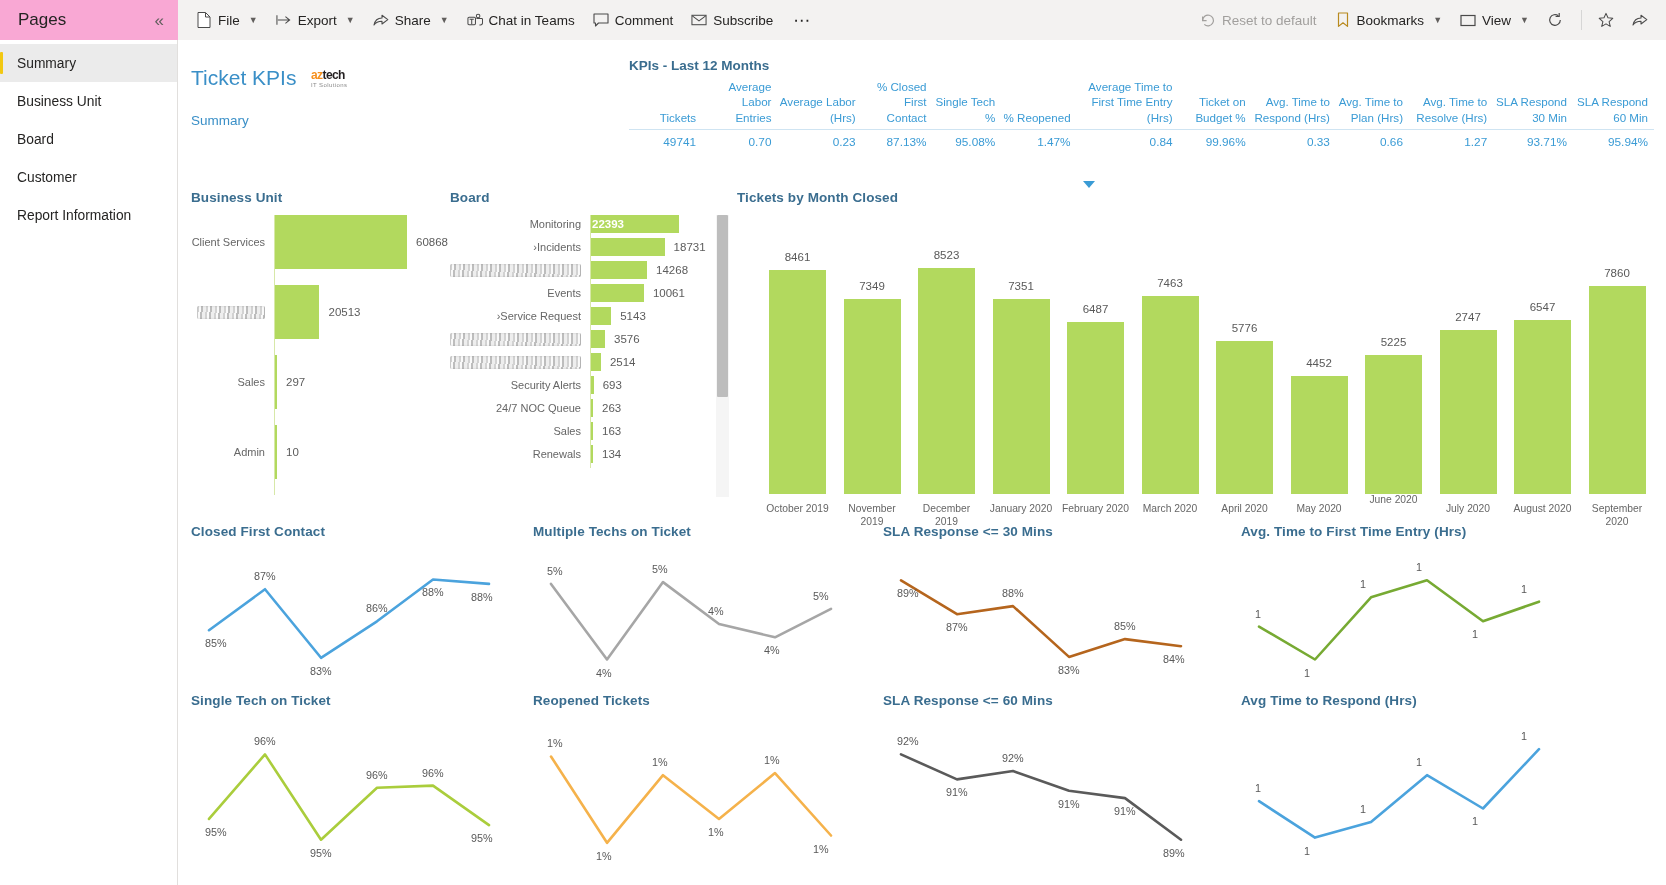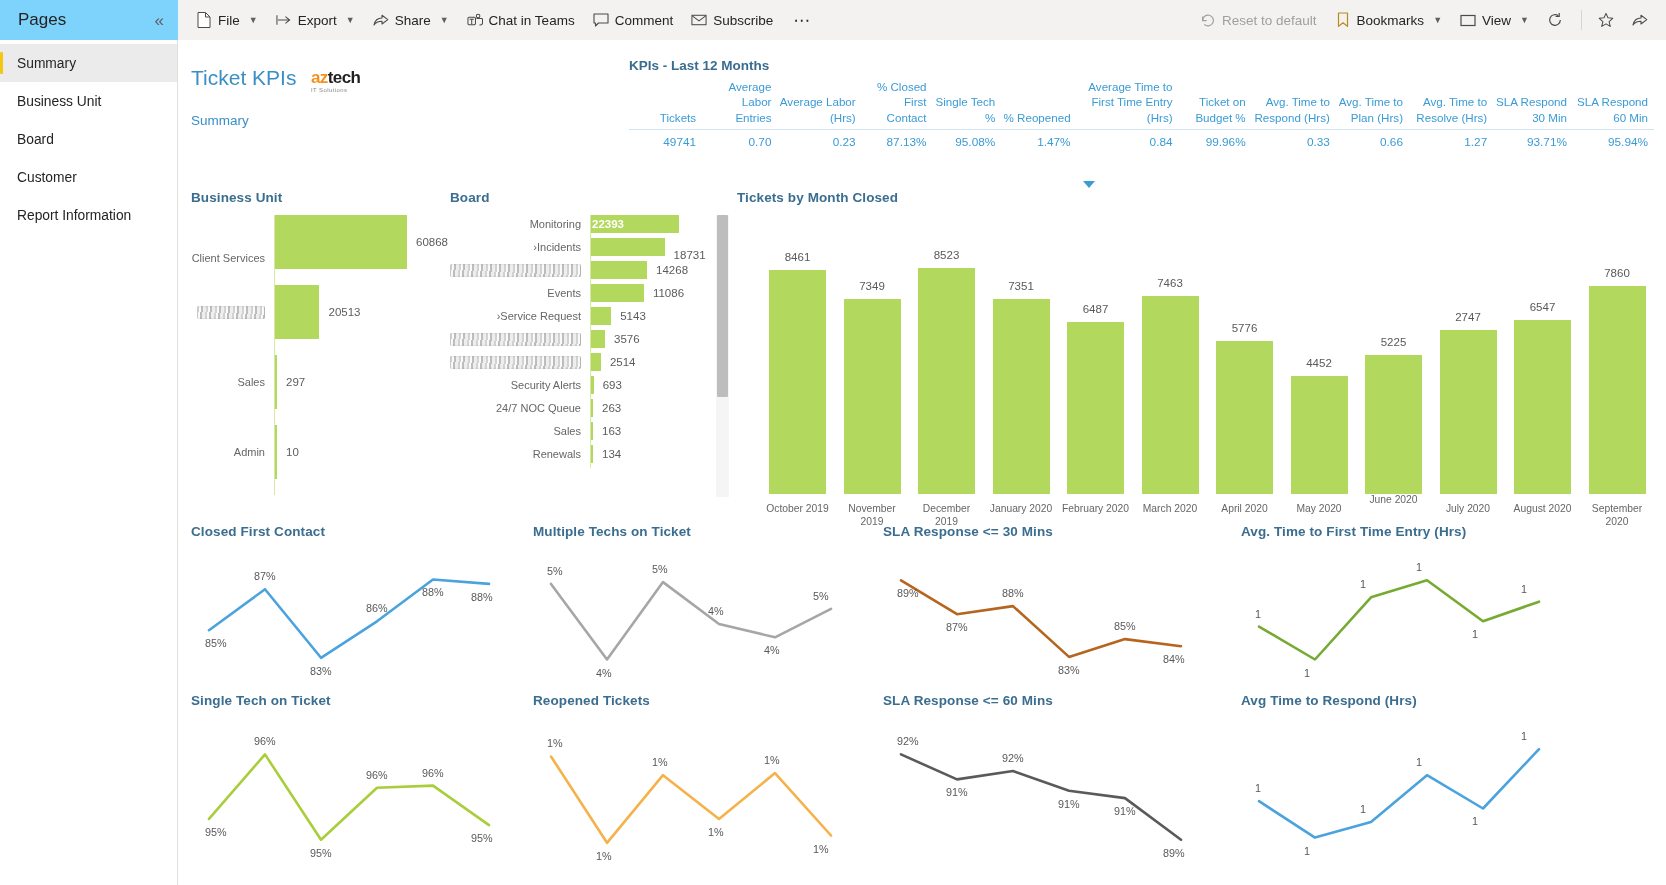--- a/index.html
+++ b/index.html
@@ -11,21 +11,21 @@
   }
   #app { position: relative; width: 1666px; height: 885px; background:#fff; }
 
   
   .cmdbar {
     position:absolute; left:0; top:0; width:1666px; height:40px;
     background:#f3f2f1; display:flex; align-items:center;
   }
   .pagespane-head {
     width:178px; height:40px; display:flex; align-items:center;
-    justify-content:space-between; padding:0 14px 0 18px; background:#7dd3fc;
+    justify-content:space-between; padding:0 14px 0 18px; background:#f9a8d4;
   }
   .pages-title { font-size:17px; color:#252423; font-weight:400; }
   .collapse-btn { color:#605e5c; font-size:17px; cursor:pointer; line-height:1; }
   .cmd-items { display:flex; align-items:center; height:40px; padding-left:10px; flex:1; }
   .cmd-item {
     display:flex; align-items:center; gap:6px; height:30px;
     padding:0 8px; margin-right:2px; font-size:13.5px; color:#252423;
     cursor:pointer; border-radius:2px; white-space:nowrap;
   }
   .cmd-item.disabled { color:#a19f9d; cursor:default; }
@@ -56,21 +56,21 @@
 
   .vis-title {
     position:absolute; font-size:13.5px; font-weight:bold; color:#3a6d8f;
     letter-spacing:.1px; white-space:nowrap;
   }
   .report-title { position:absolute; font-size:21px; color:#3a8fc7; font-weight:400; }
   .report-sub { position:absolute; font-size:13.5px; color:#3a8fc7; }
 
   
   .logo { position:absolute; left:133px; top:29px; width:70px; height:30px; }
-  .logo .lg-top { font-size:17px; font-weight:bold; letter-spacing:-.6px; line-height:1; color:#231f20; }
+  .logo .lg-top { font-size:12px; font-weight:bold; letter-spacing:-.6px; line-height:1; color:#231f20; }
   .logo .lg-top .az { color:#f6901e; }
   .logo .lg-sub { font-size:6px; color:#8a8a8a; letter-spacing:.4px; margin-top:1px; }
 
   
   .kpi-wrap { position:absolute; left:451px; top:18px; width:1025px; }
   .kpi-head { font-size:13.5px; font-weight:bold; color:#3a6d8f; margin-bottom:6px; }
   table.kpi { border-collapse:collapse; width:1025px; table-layout:fixed; }
   table.kpi th {
     font-size:11.6px; font-weight:400; color:#3a9bd5; text-align:right;
     vertical-align:bottom; padding:0 6px 4px 2px; line-height:1.32;
@@ -317,21 +317,21 @@
             <td>95.94%</td>
           </tr>
         </tbody>
       </table>
       <div class="sortcaret"></div>
     </div>
 
     <div class="vis-title" style="left:13px; top:150px;">Business Unit</div>
     <div id="bu-visual" style="position:absolute; left:13px; top:175px; width:265px; height:290px;">
         <div class="axis-v" style="left: 83px; top: 0px; height: 280px;"></div>
-        <div class="hbar-label" style="position: absolute; left: 0px; top: 16px; width: 83px; height: 54px; display: flex; align-items: center; justify-content: flex-end;">Client Services</div>
+        <div class="hbar-label" style="position: absolute; left: 0px; top: 0px; width: 83px; height: 54px; display: flex; align-items: center; justify-content: flex-end;">Client Services</div>
         <div class="hbar-bar" style="position: absolute; left: 84px; top: 0px; width: 132px; height: 54px; background: rgb(178, 217, 94);"></div>
         <div class="hbar-val" style="position: absolute; top: 0px; height: 54px; display: flex; align-items: center; left: 218px;">60868</div>
         <div class="hbar-label" style="position: absolute; left: 0px; top: 70px; width: 83px; height: 54px; display: flex; align-items: center; justify-content: flex-end;">
           <span class="redact" style="width: 68px; height: 13px;"></span>
         </div>
         <div class="hbar-bar" style="position: absolute; left: 84px; top: 70px; width: 44.485px; height: 54px; background: rgb(178, 217, 94);"></div>
         <div class="hbar-val" style="position: absolute; top: 70px; height: 54px; display: flex; align-items: center; left: 130.485px;">20513</div>
         <div class="hbar-label" style="position: absolute; left: 0px; top: 140px; width: 83px; height: 54px; display: flex; align-items: center; justify-content: flex-end;">Sales</div>
         <div class="hbar-bar" style="position: absolute; left: 84px; top: 140px; width: 2px; height: 54px; background: rgb(178, 217, 94);"></div>
         <div class="hbar-val" style="position: absolute; top: 140px; height: 54px; display: flex; align-items: center; left: 88px;">297</div>
@@ -341,29 +341,29 @@
       </div>
 
     <div class="vis-title" style="left:272px; top:150px;">Board</div>
     <div id="board-visual" style="position:absolute; left:272px; top:175px; width:280px; height:310px;">
         <div class="axis-v" style="left: 140px; top: 0px; height: 253px;"></div>
         <div class="hbar-label" style="position: absolute; left: 0px; top: 0px; width: 140px; height: 18px; display: flex; align-items: center; justify-content: flex-end;">Monitoring</div>
         <div class="hbar-bar" style="position: absolute; left: 141px; top: 0px; width: 88px; height: 18px; background: rgb(178, 217, 94);"></div>
         <div class="hbar-val inside" style="position: absolute; top: 0px; height: 18px; display: flex; align-items: center; left: 169px; width: 55px; justify-content: flex-end; color: rgb(255, 255, 255); font-weight: bold;">22393</div>
         <div class="hbar-label" style="position: absolute; left: 0px; top: 23px; width: 140px; height: 18px; display: flex; align-items: center; justify-content: flex-end;">›Incidents</div>
         <div class="hbar-bar" style="position: absolute; left: 141px; top: 23px; width: 73.6091px; height: 18px; background: rgb(178, 217, 94);"></div>
-        <div class="hbar-val" style="position: absolute; top: 23px; height: 18px; display: flex; align-items: center; left: 216.609px; margin-top: 8px;">18731</div>
+        <div class="hbar-val" style="position: absolute; top: 23px; height: 18px; display: flex; align-items: center; left: 216.609px;">18731</div>
         <div class="hbar-label" style="position: absolute; left: 0px; top: 46px; width: 140px; height: 18px; display: flex; align-items: center; justify-content: flex-end;">
           <span class="redact" style="width: 138px; height: 13px;"></span>
         </div>
         <div class="hbar-bar" style="position: absolute; left: 141px; top: 46px; width: 56.0704px; height: 18px; background: rgb(178, 217, 94);"></div>
         <div class="hbar-val" style="position: absolute; top: 46px; height: 18px; display: flex; align-items: center; left: 199.07px;">14268</div>
         <div class="hbar-label" style="position: absolute; left: 0px; top: 69px; width: 140px; height: 18px; display: flex; align-items: center; justify-content: flex-end;">Events</div>
         <div class="hbar-bar" style="position: absolute; left: 141px; top: 69px; width: 52.9108px; height: 18px; background: rgb(178, 217, 94);"></div>
-        <div class="hbar-val" style="position: absolute; top: 69px; height: 18px; display: flex; align-items: center; left: 195.911px;">11086</div>
+        <div class="hbar-val" style="position: absolute; top: 69px; height: 18px; display: flex; align-items: center; left: 195.911px;">10061</div>
         <div class="hbar-label" style="position: absolute; left: 0px; top: 92px; width: 140px; height: 18px; display: flex; align-items: center; justify-content: flex-end;">›Service Request</div>
         <div class="hbar-bar" style="position: absolute; left: 141px; top: 92px; width: 20.211px; height: 18px; background: rgb(178, 217, 94);"></div>
         <div class="hbar-val" style="position: absolute; top: 92px; height: 18px; display: flex; align-items: center; left: 163.211px;">5143</div>
         <div class="hbar-label" style="position: absolute; left: 0px; top: 115px; width: 140px; height: 18px; display: flex; align-items: center; justify-content: flex-end;">
           <span class="redact" style="width: 138px; height: 13px;"></span>
         </div>
         <div class="hbar-bar" style="position: absolute; left: 141px; top: 115px; width: 14.053px; height: 18px; background: rgb(178, 217, 94);"></div>
         <div class="hbar-val" style="position: absolute; top: 115px; height: 18px; display: flex; align-items: center; left: 157.053px;">3576</div>
         <div class="hbar-label" style="position: absolute; left: 0px; top: 138px; width: 140px; height: 18px; display: flex; align-items: center; justify-content: flex-end;">
           <span class="redact" style="width: 138px; height: 13px;"></span>

